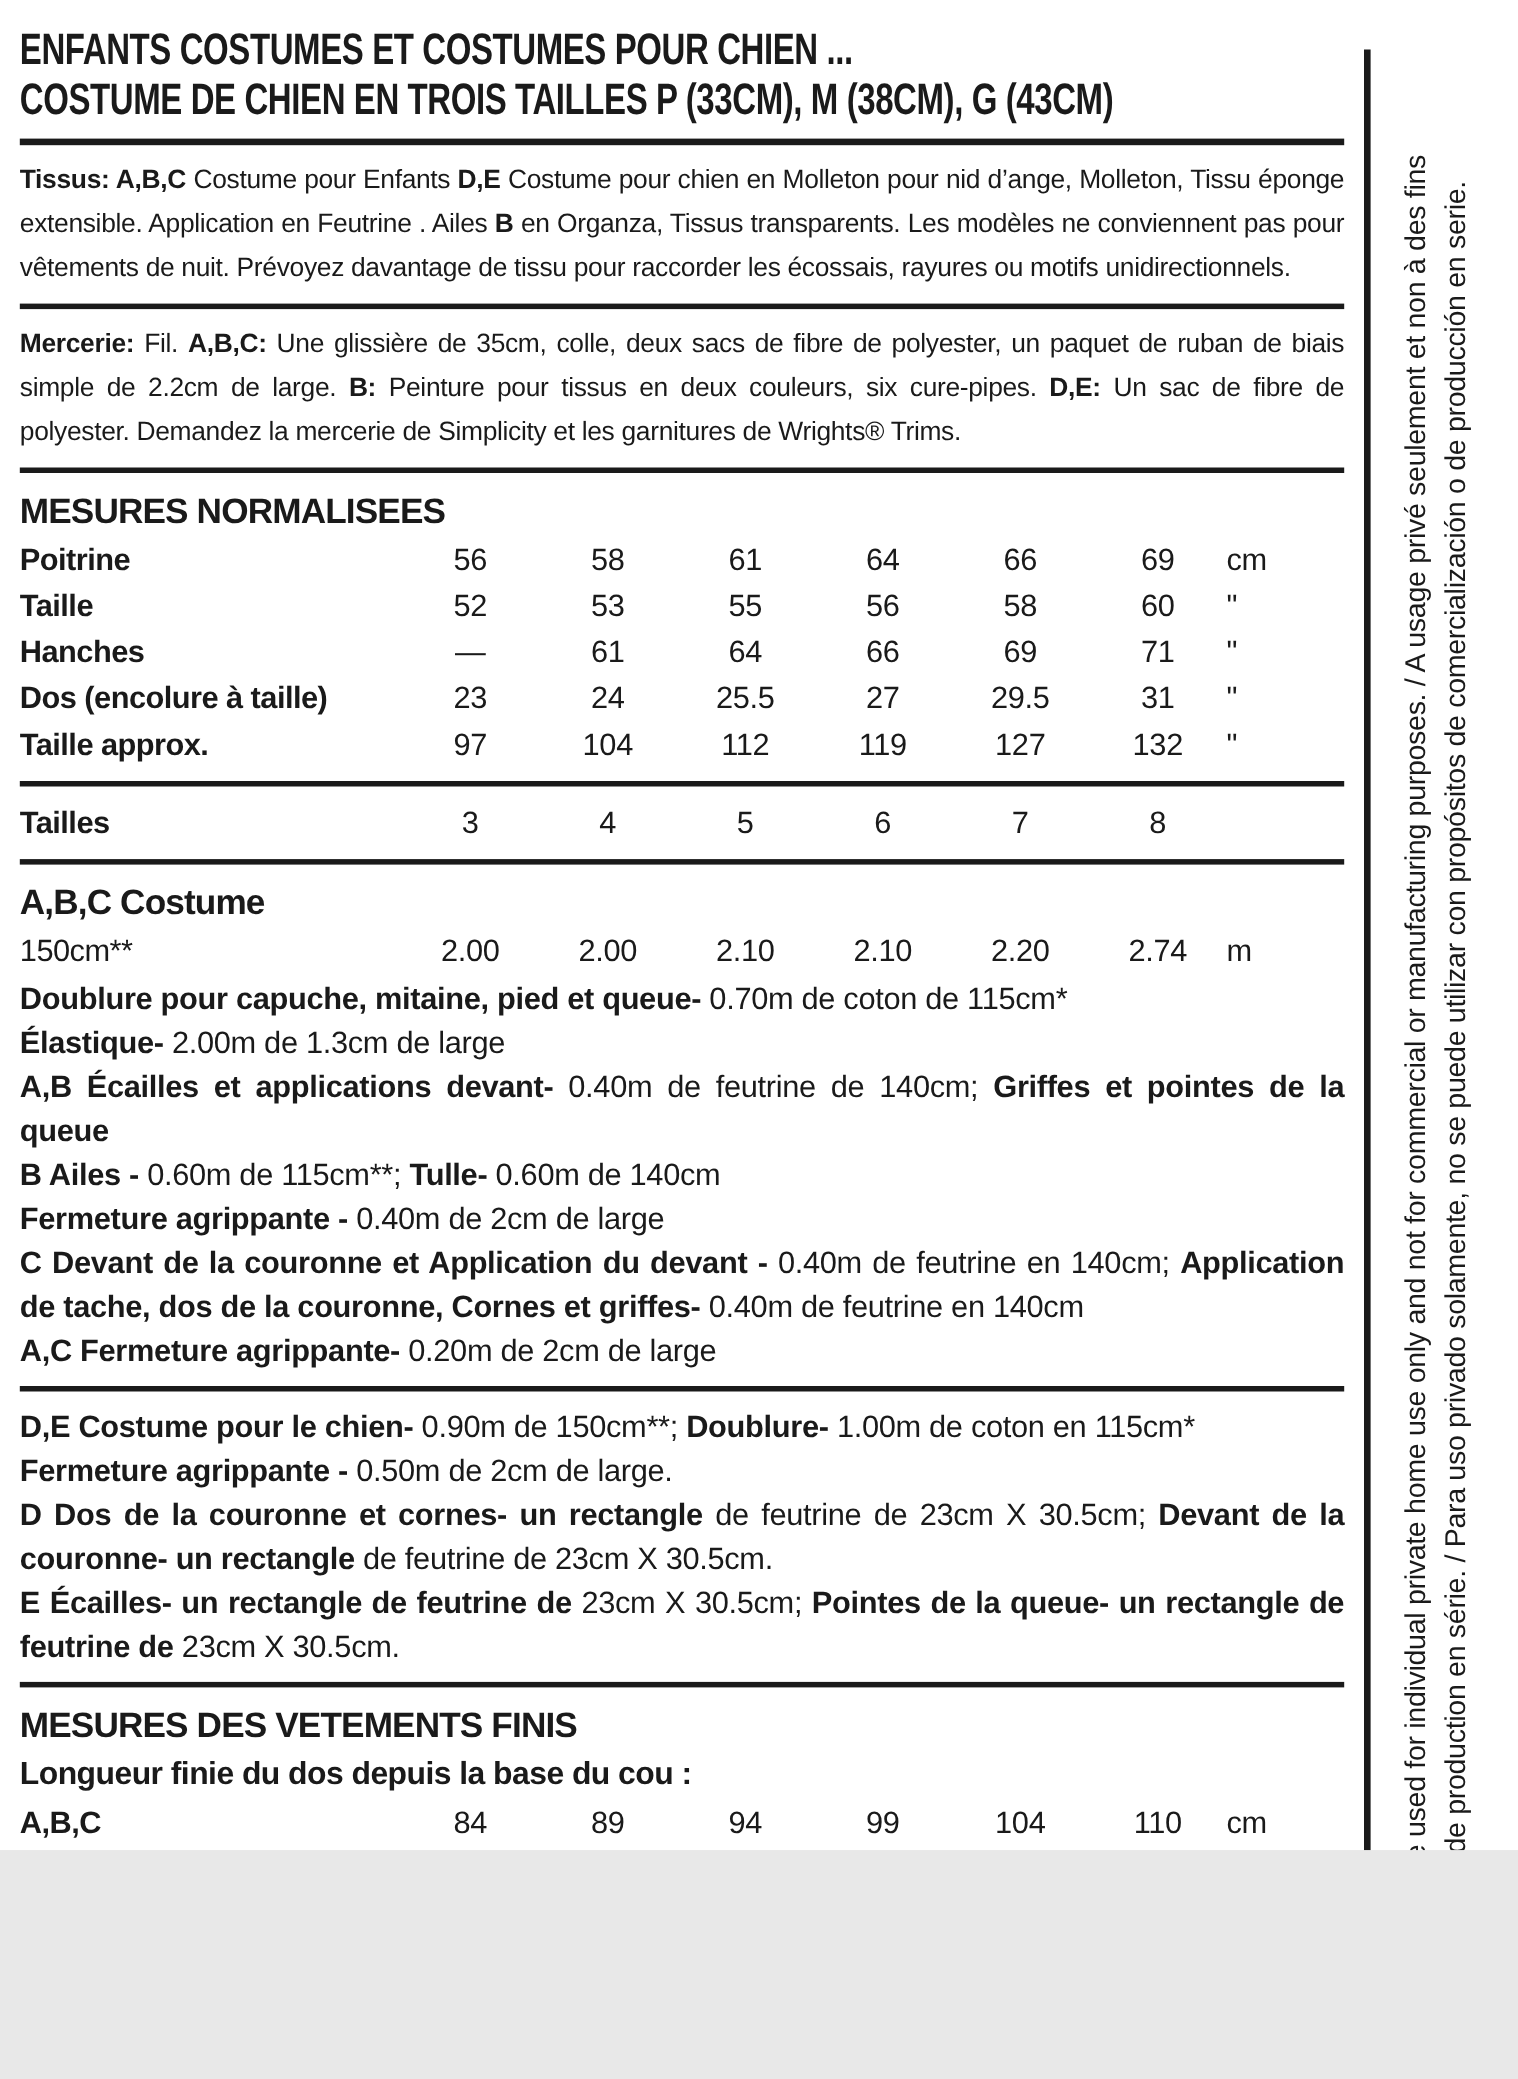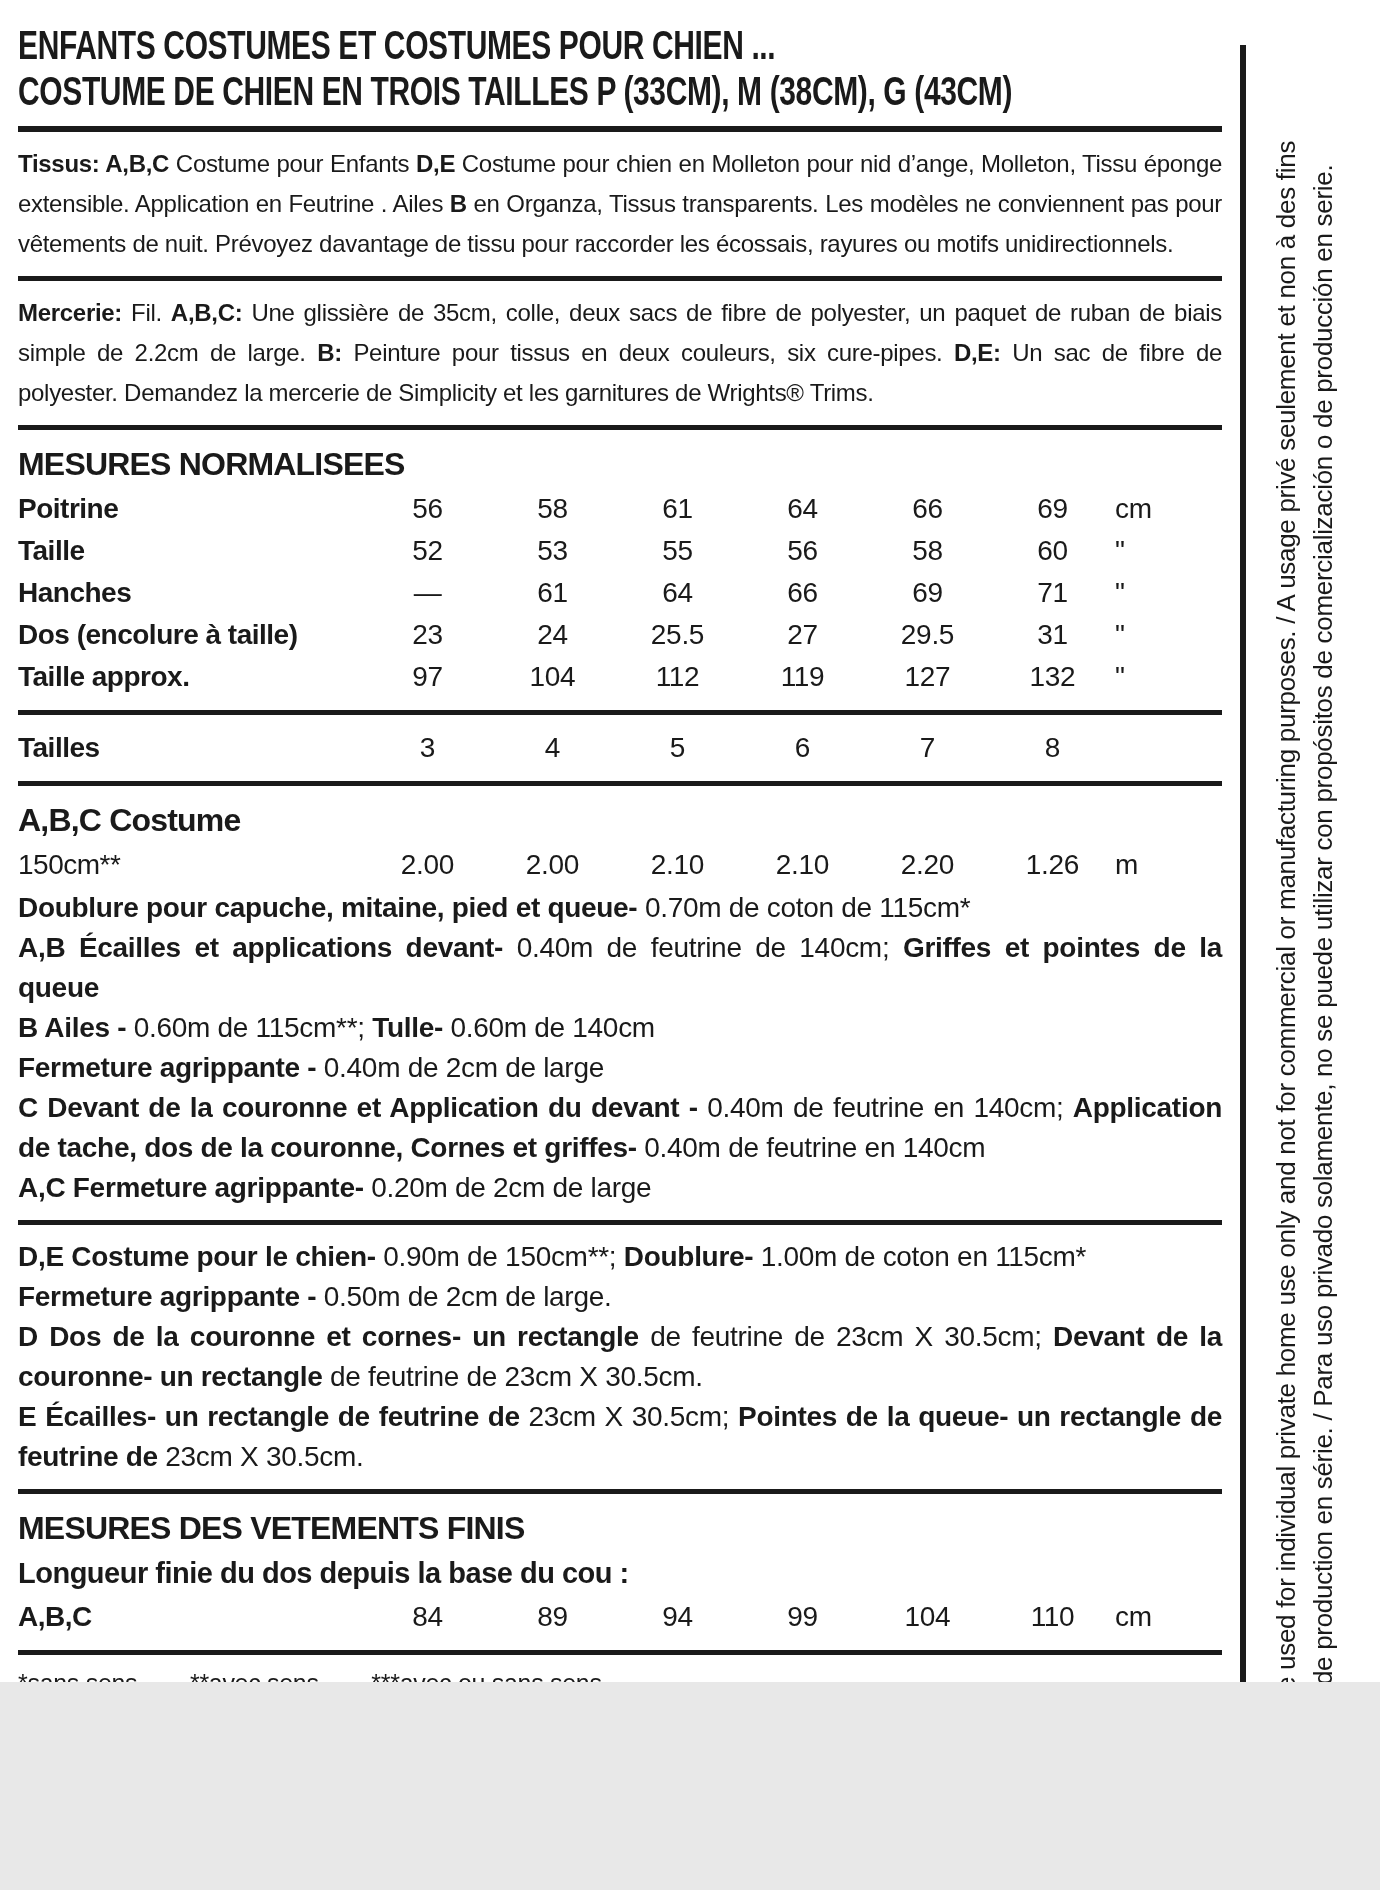--- a/index.html
+++ b/index.html
@@ -163,26 +163,27 @@
     <div>
       <div class="h2">A,B,C Costume</div>
       <div class="tbl">
           <div class="trow">
             <span class="lbl plain">150cm**</span>
             <span class="val">2.00</span>
             <span class="val">2.00</span>
             <span class="val">2.10</span>
             <span class="val">2.10</span>
             <span class="val">2.20</span>
-            <span class="val">1.26</span>
+            <span class="val">2.74</span>
             <span class="unit">m</span>
           </div>
         </div>
       <div>
           <p class="line"><span class="b">Doublure pour capuche, mitaine, pied et queue- </span><span>0.70m de coton de 115cm*</span></p>
+          <p class="line"><span class="b">Élastique- </span><span>2.00m de 1.3cm de large</span></p>
           <p class="line"><span class="b">A,B Écailles et applications devant- </span><span>0.40m de feutrine de 140cm; </span><span class="b">Griffes et pointes de la queue</span></p>
           <p class="line"><span class="b">B Ailes - </span><span>0.60m de 115cm**; </span><span class="b">Tulle- </span><span>0.60m de 140cm</span></p>
           <p class="line"><span class="b">Fermeture agrippante - </span><span>0.40m de 2cm de large</span></p>
           <p class="line"><span class="b">C Devant de la couronne et Application du devant - </span><span>0.40m de feutrine en 140cm; </span><span class="b">Application de tache, dos de la couronne, Cornes et griffes- </span><span>0.40m de feutrine en 140cm</span></p>
           <p class="line"><span class="b">A,C Fermeture agrippante- </span><span>0.20m de 2cm de large</span></p>
         </div>
     </div>
 
     <div class="rule"></div>
 

